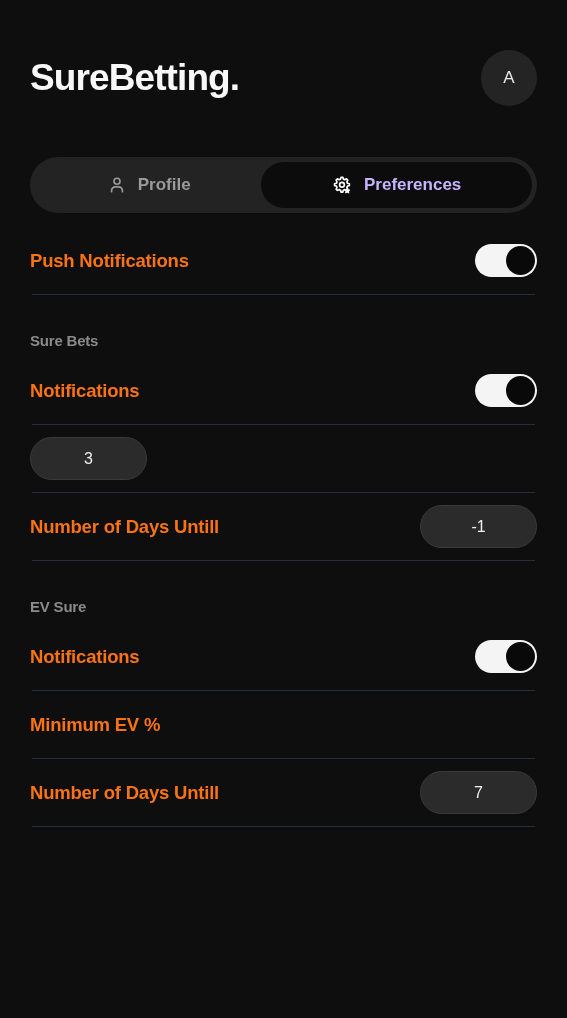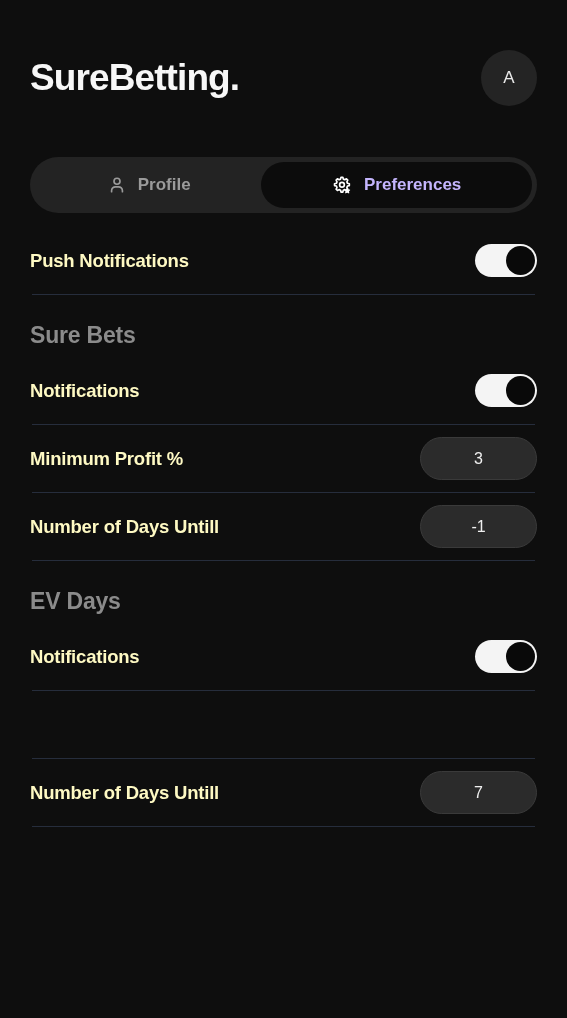--- a/index.html
+++ b/index.html
@@ -104,39 +104,39 @@
   .row {
     height: 67px;
     display: flex;
     align-items: center;
     justify-content: space-between;
   }
 
   .row-label {
     font-size: 18.5px;
     font-weight: bold;
-    color: #fef9c3;
+    color: #f97316;
     letter-spacing: -0.2px;
   }
 
   .divider {
     height: 1px;
     background: #262d3c;
     margin: 0 2px;
   }
 
   .section-head {
     height: 62px;
     display: flex;
     align-items: flex-end;
     padding-bottom: 8px;
   }
 
   .section-title {
-    font-size: 23px;
+    font-size: 15px;
     font-weight: bold;
     color: #8b8b8b;
     letter-spacing: -0.2px;
   }
 
   
   .toggle {
     width: 62px;
     height: 33px;
     border-radius: 17px;
@@ -225,48 +225,48 @@
 
     <div class="row">
       <span class="row-label">Notifications</span>
       <span class="toggle">
         <span class="knob"></span>
       </span>
     </div>
     <div class="divider"></div>
 
     <div class="row">
-      <span class="row-label">Minimum Profit %</span>
       <span class="pill">
         <span>3</span>
       </span>
     </div>
     <div class="divider"></div>
 
     <div class="row">
       <span class="row-label">Number of Days Untill</span>
       <span class="pill">
         <span>-1</span>
       </span>
     </div>
     <div class="divider"></div>
 
     <div class="section-head">
-      <span class="section-title">EV Days</span>
+      <span class="section-title">EV Sure</span>
     </div>
 
     <div class="row">
       <span class="row-label">Notifications</span>
       <span class="toggle">
         <span class="knob"></span>
       </span>
     </div>
     <div class="divider"></div>
 
     <div class="row">
+      <span class="row-label">Minimum EV %</span>
     </div>
     <div class="divider"></div>
 
     <div class="row">
       <span class="row-label">Number of Days Untill</span>
       <span class="pill">
         <span>7</span>
       </span>
     </div>
     <div class="divider"></div>

